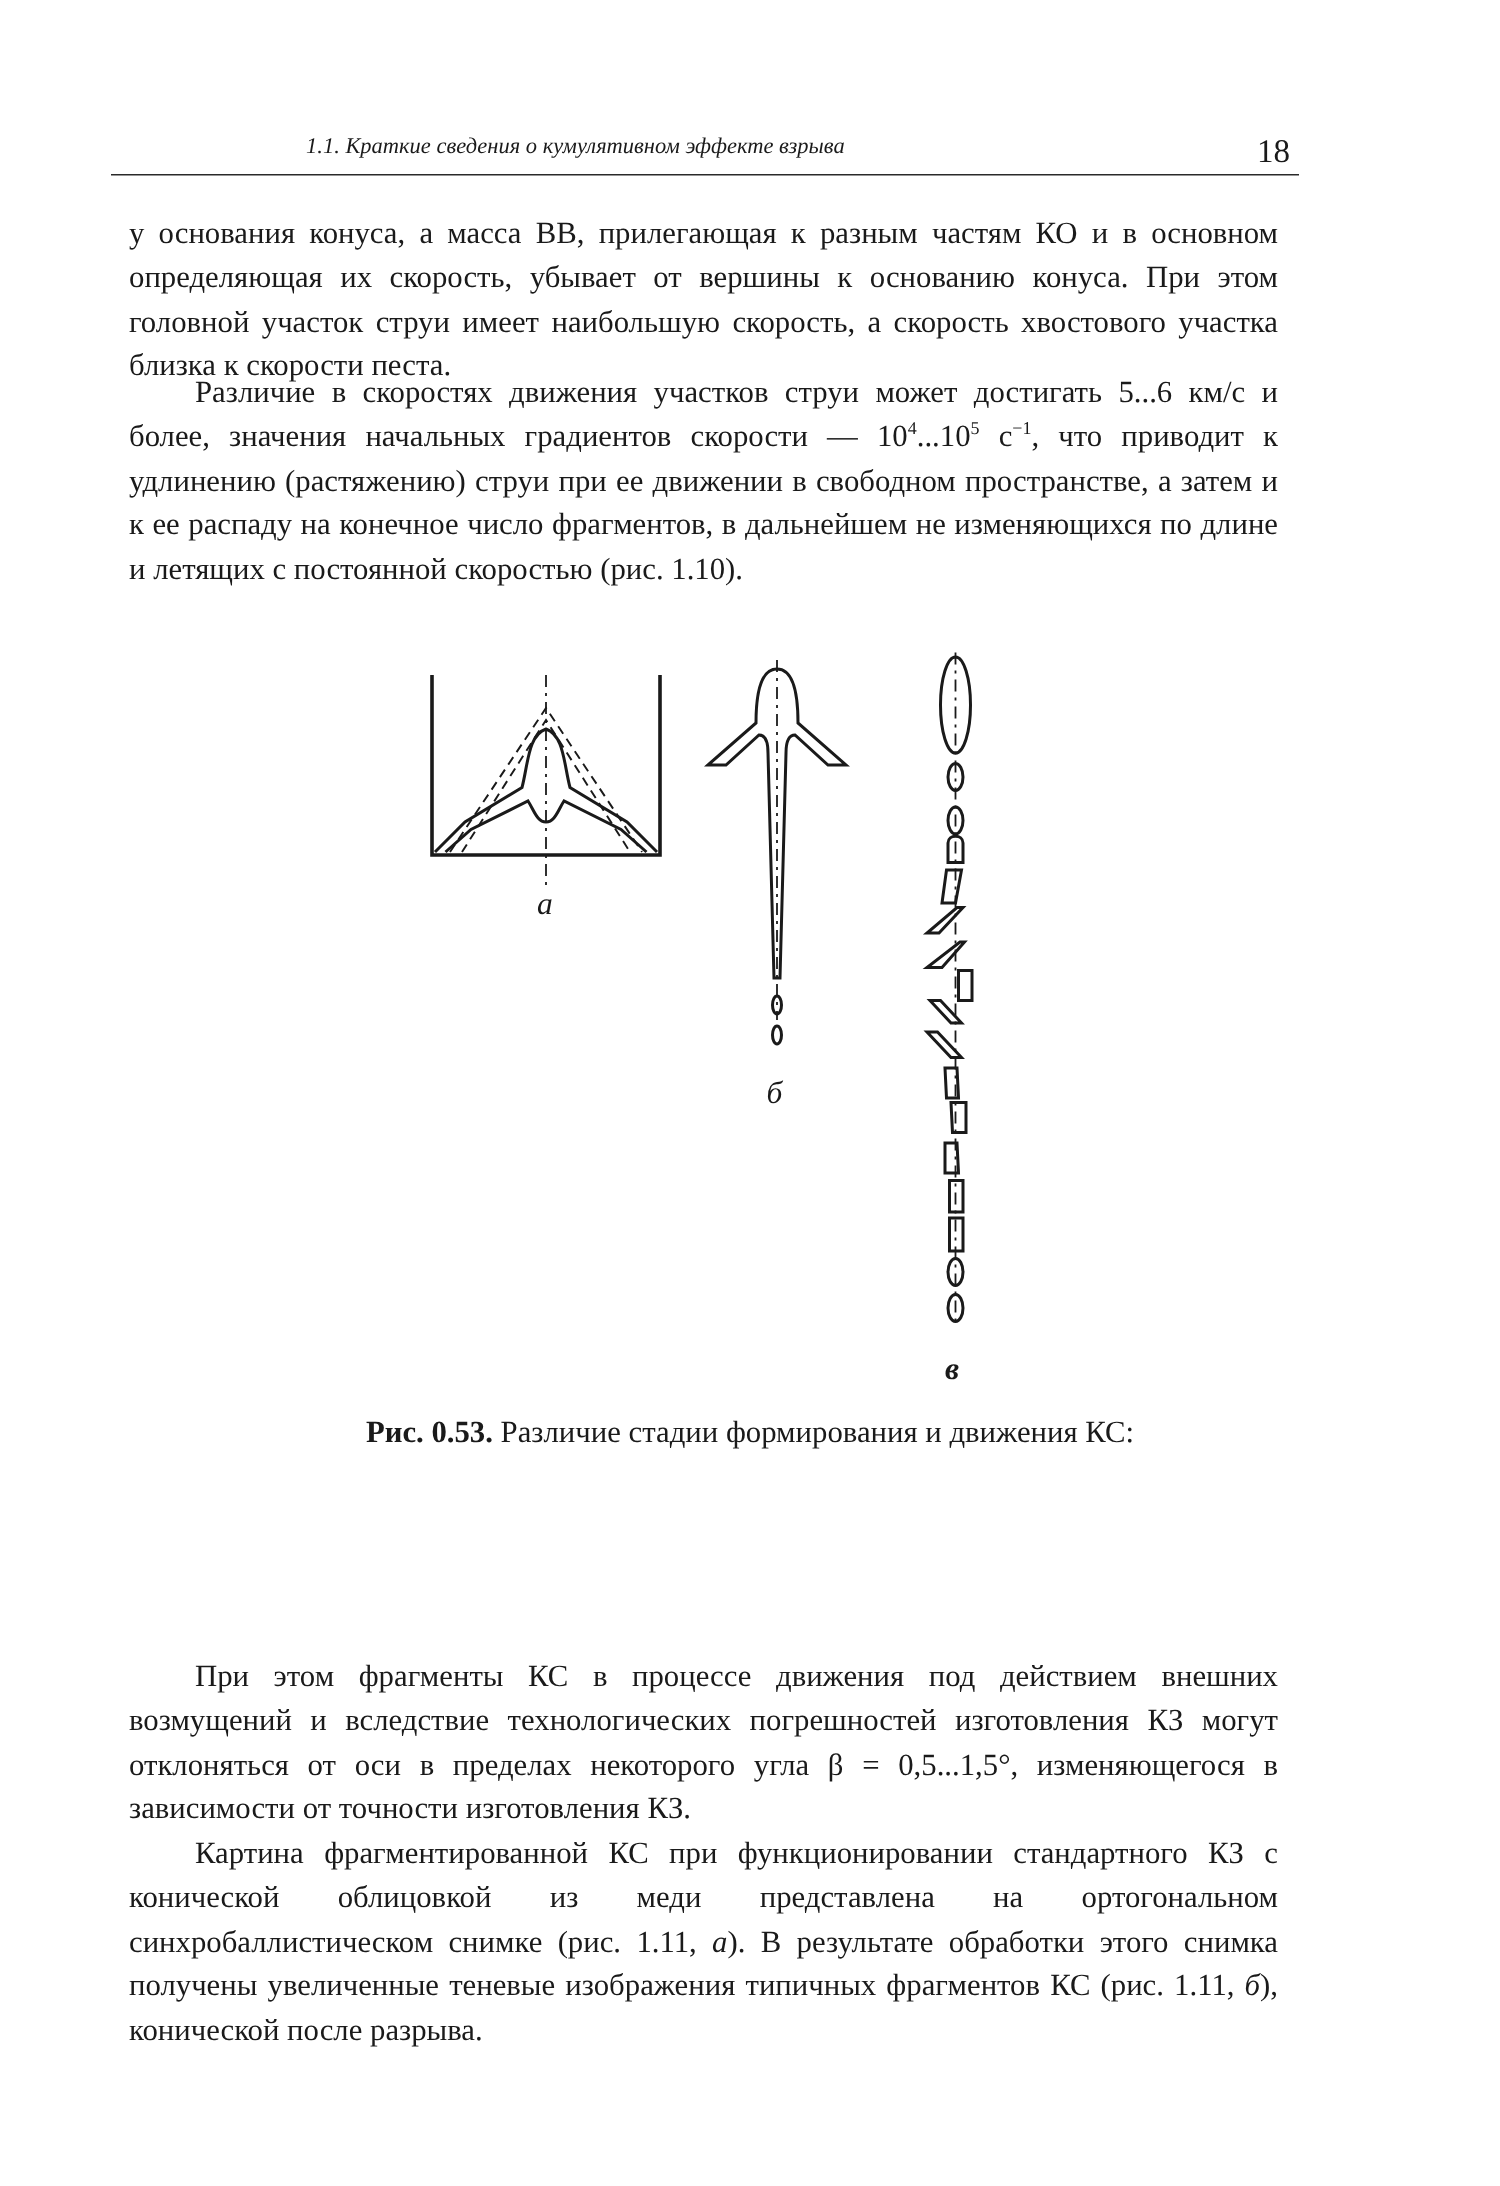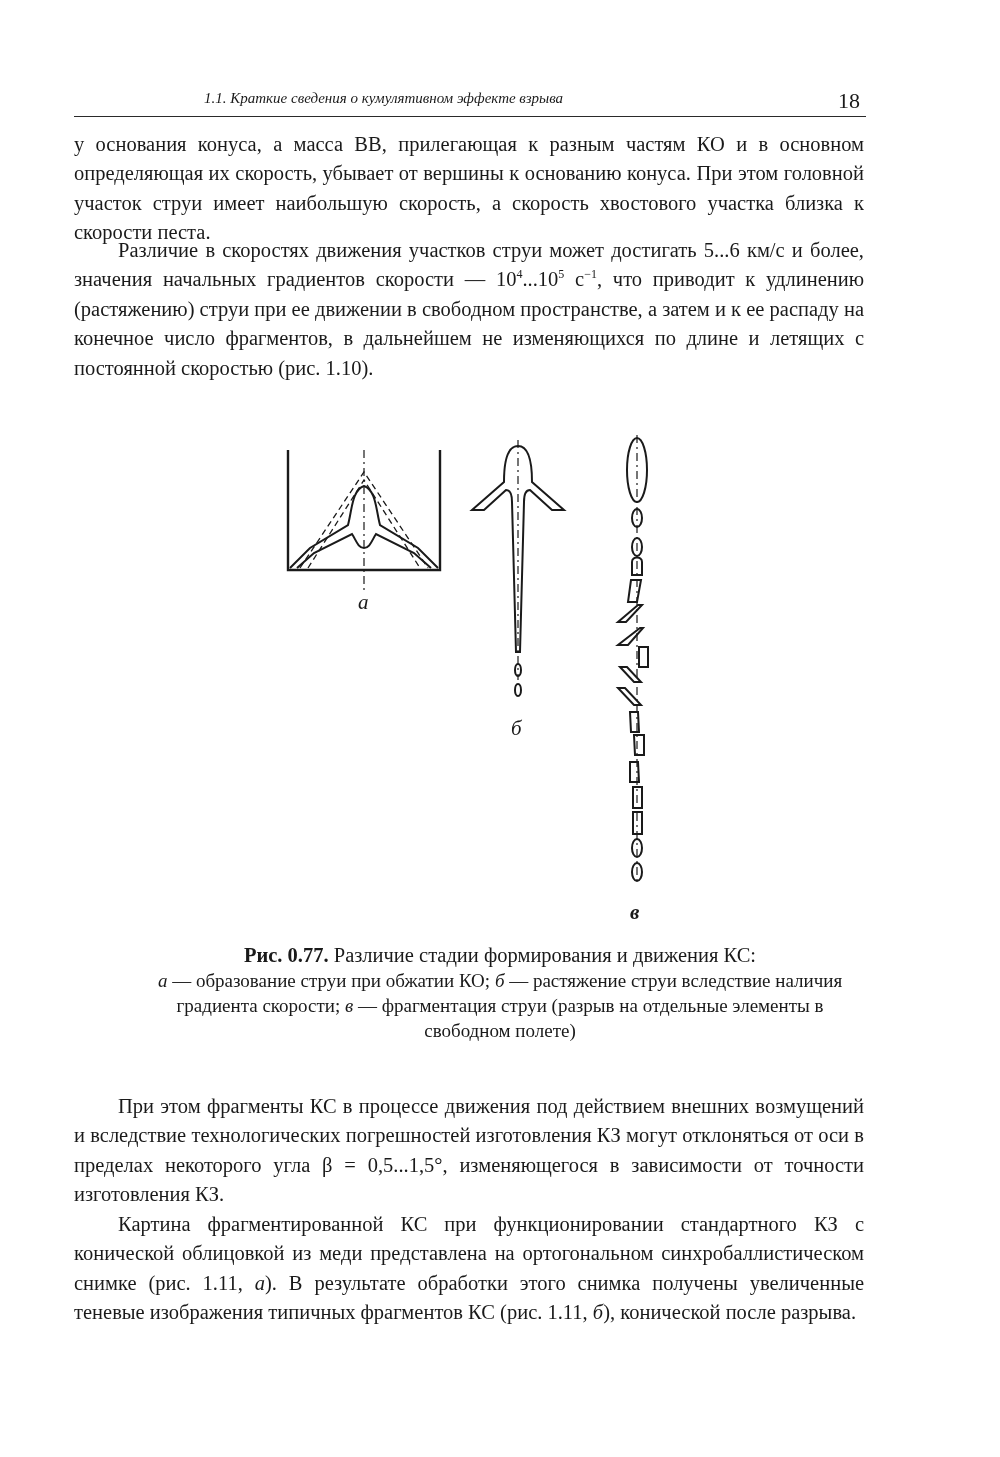--- a/index.html
+++ b/index.html
@@ -4,21 +4,21 @@
 <style>
   html, body { margin: 0; padding: 0; background: #ffffff; }
   body { width: 1000px; height: 1457px; position: relative; overflow: hidden;
          font-family: "Liberation Serif", "DejaVu Serif", serif; color: #1a1a1a; }
   .header { position: absolute; left: 74px; top: 84px; width: 792px; height: 32px;
             border-bottom: 1.5px solid #2a2a2a; }
   .header-title { position: absolute; left: 130px; top: 6px; font-style: italic; font-size: 15px; }
   .header-page { position: absolute; right: 6px; top: 4px; font-size: 22px; }
   .text-block { position: absolute; left: 74px; width: 790px; font-size: 20.5px; line-height: 29.4px;
                 text-align: justify; }
-  .text-block p { margin: 0; }
+  .text-block p { margin: 12px; }
   .indent { text-indent: 44px; }
   .p1 { top: 130px; }
   .p2 { top: 236px; }
   .figure { position: absolute; left: 0; top: 430px; width: 1000px; height: 500px; }
   .fig-label { position: absolute; font-style: italic; font-size: 21px; }
   .caption { position: absolute; left: 150px; top: 943px; width: 700px; text-align: center;
              font-size: 19px; line-height: 25px; }
   .caption .title-line { font-size: 20.5px; }
   .caption b { font-weight: bold; }
   .caption i { font-style: italic; }
@@ -84,24 +84,21 @@
       <ellipse cx="637" cy="418" rx="5" ry="9"></ellipse>
       <ellipse cx="637" cy="442" rx="5" ry="9"></ellipse>
     </g>
   </svg>
   <span class="fig-label" style="left:358px; top:160px;">а</span>
   <span class="fig-label" style="left:511px; top:286px;">б</span>
   <span class="fig-label" style="left:630px; top:470px; font-weight:bold;">в</span>
 </div>
 
 <div class="caption">
-  <div class="title-line"><b>Рис. 0.77.</b><span> Различие стадии формирования и движения КС:</span></div>
-  <div>
-    <i>а</i><span> — образование струи при обжатии КО; </span><i>б</i><span> — растяжение струи вследствие наличия градиента скорости; </span><i>в</i><span> — фрагментация струи (разрыв на отдельные элементы в свободном полете)</span>
-  </div>
+  <div class="title-line"><b>Рис. 0.53.</b><span> Различие стадии формирования и движения КС:</span></div>
 </div>
 
 <div class="text-block p3">
   <p class="indent">При этом фрагменты КС в процессе движения под действием внешних возмущений и вследствие технологических погрешностей изготовления КЗ могут отклоняться от оси в пределах некоторого угла β = 0,5...1,5°, изменяющегося в зависимости от точности изготовления КЗ.</p>
 </div>
 
 <div class="text-block p4">
   <p class="indent"><span>Картина фрагментированной КС при функционировании стандартного КЗ с конической облицовкой из меди представлена на ортогональном синхробаллистическом снимке (рис. 1.11, </span><i>а</i><span>). В результате обработки этого снимка получены увеличенные теневые изображения типичных фрагментов КС (рис. 1.11, </span><i>б</i><span>), конической после разрыва.</span></p>
 </div>
 

